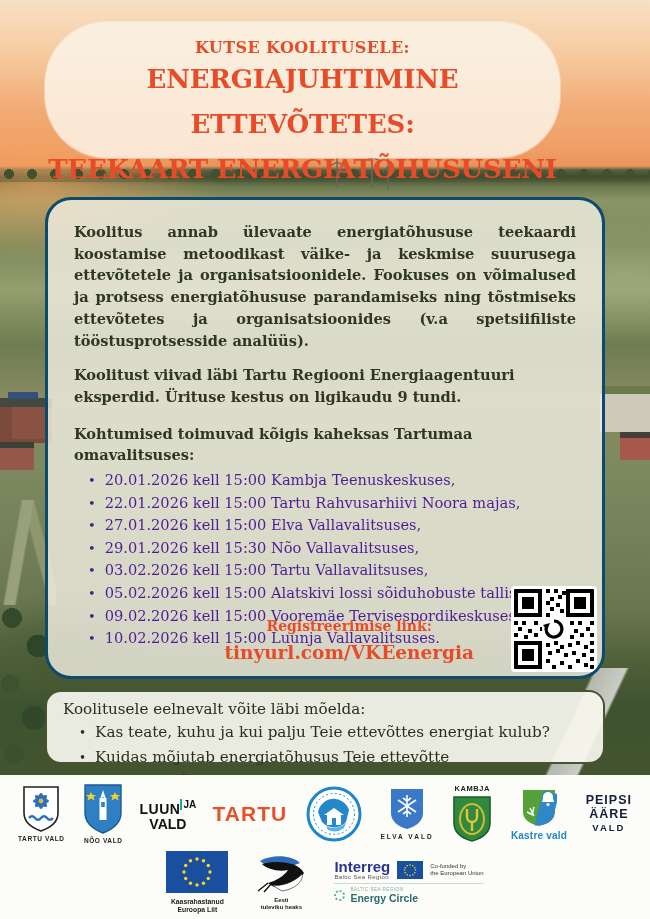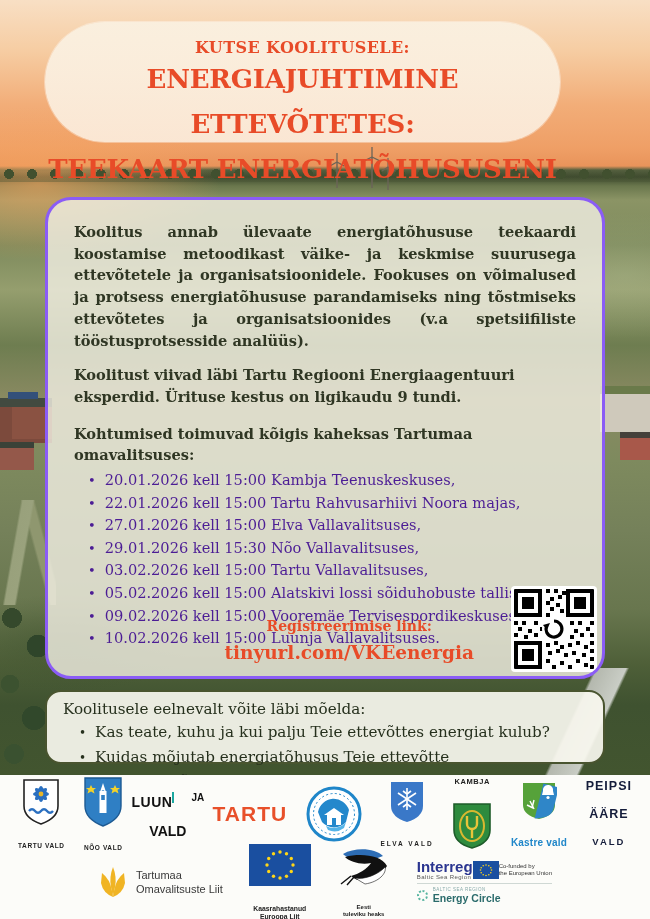--- a/index.html
+++ b/index.html
@@ -35,29 +35,29 @@
   .trees-left{left:0;top:598px;width:56px;height:178px;
     background:radial-gradient(circle 14px at 12px 20px,#35492c 70%,transparent 72%),
                radial-gradient(circle 16px at 38px 48px,#2f452a 70%,transparent 72%),
                radial-gradient(circle 13px at 10px 86px,#3c5230 70%,transparent 72%),
                radial-gradient(circle 17px at 34px 120px,#31482b 70%,transparent 72%),
                radial-gradient(circle 14px at 14px 156px,#3a5130 70%,transparent 72%);}
   .road-br{right:0;top:668px;width:110px;height:107px;
     background:linear-gradient(115deg,transparent 34%,#b4b8ae 36%,#c9cdc5 54%,transparent 56%);}
 
   
-  .header-card{position:absolute;left:45px;top:22px;width:515px;height:120px;z-index:2;
+  .header-card{position:absolute;left:45px;top:22px;width:515px;height:136px;z-index:2;
     border-radius:62px;background:linear-gradient(180deg,rgba(250,240,224,.95),rgba(252,240,226,.88));
     box-shadow:0 0 0 1px rgba(255,255,255,.35);text-align:center;color:#e84b28;}
   .kicker{margin-top:16px;font-size:16px;font-weight:bold;letter-spacing:.4px;}
   .title{font-size:26px;font-weight:bold;line-height:45px;letter-spacing:-.2px;}
 
   
   .main-card{position:absolute;left:45px;top:197px;width:560px;height:482px;z-index:2;box-sizing:border-box;
-    border:3px solid #8b5cf6;border-radius:26px;background:rgba(240,238,226,.82);
+    border:3px solid #0c4a6e;border-radius:26px;background:rgba(240,238,226,.82);
     padding:21px 26px 0 26px;color:#2f3623;overflow:hidden;}
   .main-card p{margin:0;font-size:14.6px;font-weight:bold;line-height:21.7px;}
   .p1{text-align:justify;}
   .p2{margin-top:13px !important;}
   .sched-head{margin-top:15px !important;}
   ul.sched{margin:3px 0 0 0;padding:0 0 0 14px;list-style:none;}
   ul.sched li{font-size:14.6px;line-height:21.6px;color:#4c1d95;}
   ul.sched li::before{content:"•";margin-right:9px;font-size:13px;}
   .free-note{margin-top:13px;font-size:14.8px;color:#2f3623;}
   .fn-a{font-weight:600;} .fn-b{font-weight:bold;}
@@ -75,36 +75,36 @@
   ul.qs li{font-size:15.2px;line-height:23.5px;}
   ul.qs li::before{content:"•";margin-right:9px;font-size:12px;}
 
   
   .footer{position:absolute;left:0;top:775px;width:650px;height:144px;z-index:2;background:#fcfcf9;
     font-family:"Liberation Sans",sans-serif;}
   .lrow1{position:absolute;top:6px;left:0;width:650px;height:66px;display:flex;align-items:center;
     justify-content:space-between;padding:0 18px;box-sizing:border-box;}
   .lrow2{position:absolute;top:74px;left:0;width:650px;height:66px;display:flex;align-items:center;
     justify-content:center;gap:26px;}
-  .logo{display:flex;flex-direction:column;align-items:center;gap:16px;}
+  .logo{display:flex;flex-direction:column;align-items:center;gap:2px;}
   .cap{font-size:6.5px;font-weight:bold;letter-spacing:.6px;color:#222;text-align:center;line-height:7.5px;}
   .tartu-word{font-family:"Liberation Sans",sans-serif;font-size:21px;font-weight:bold;color:#e8502a;letter-spacing:1px;}
   .luunja{font-family:"Liberation Sans",sans-serif;font-weight:bold;color:#111;line-height:13px;text-align:right;width:52px;}
   .luunja .l1{font-size:14px;letter-spacing:.5px;}
-  .luunja .sup{font-size:10px;vertical-align:6px;border-left:2px solid #1ba8a0;padding-left:17px;}
+  .luunja .sup{font-size:10px;vertical-align:6px;border-left:2px solid #1ba8a0;padding-left:1px;}
   .luunja .l2{font-size:14px;}
   .peipsi{color:#151d3b;text-align:center;line-height:12px;font-family:"Liberation Sans",sans-serif;}
   .peipsi .pl{font-size:12.5px;font-weight:bold;letter-spacing:1px;}
   .peipsi .pv{font-size:9.5px;font-weight:bold;letter-spacing:2px;}
   .kastre-cap{font-size:10px;font-weight:bold;color:#1f86c9;letter-spacing:.2px;}
   .tol{display:flex;align-items:center;gap:8px;}
   .tol-text{font-size:11px;color:#3a3a3a;line-height:14px;}
   .flagcap{font-size:6.8px;font-weight:bold;color:#222;text-align:center;line-height:8px;margin-top:3px;}
   .interreg-block{display:flex;flex-direction:column;gap:3px;}
-  .interreg-top{display:flex;align-items:center;}
+  .interreg-top{display:flex;align-items:center;gap:7px;}
   .interreg-name{font-size:15px;font-weight:bold;color:#2a3590;line-height:14px;font-family:"Liberation Sans",sans-serif;}
   .interreg-sub{font-size:6px;color:#555;letter-spacing:.4px;}
   .cofunded{font-size:6px;color:#333;line-height:7px;}
   .ec-row{display:flex;align-items:center;gap:5px;border-top:1px solid #cfd8d4;padding-top:3px;}
   .ec-dot{width:11px;height:11px;border-radius:50%;border:2px dotted #58b5a0;box-sizing:border-box;}
   .ec-text{display:flex;flex-direction:column;}
   .ec-sub{font-size:4.5px;color:#8aa;letter-spacing:.5px;}
   .ec-name{font-size:10.5px;color:#2a6b6b;font-weight:bold;}
   .swallow-cap{font-size:6px;font-weight:bold;color:#222;text-align:center;line-height:7.5px;margin-top:2px;}
 </style>
@@ -308,31 +308,20 @@
 
       <div class="logo peipsi">
         <div class="pl">PEIPSI</div>
         <div class="pl">ÄÄRE</div>
         <div class="pv">VALD</div>
       </div>
     </div>
 
     <div class="lrow2">
 
-      <div class="tol">
-        <svg width="30" height="34">
-          <path d="M15 2 q4 10 2 20 l-2 10 l-2 -10 q-2 -10 2 -20 z" fill="#f0b424"></path>
-          <path d="M4 8 q8 6 10 18 l1 6 q-10 -4 -12 -14 z" fill="#f0b424"></path>
-          <path d="M26 8 q-8 6 -10 18 l-1 6 q10 -4 12 -14 z" fill="#f0b424"></path>
-        </svg>
-        <div class="tol-text">
-          <div>Tartumaa</div>
-          <div>Omavalitsuste Liit</div>
-        </div>
-      </div>
 
       <div class="logo">
         <svg width="62" height="42">
           <rect x="0" y="0" width="62" height="42" fill="#1a4fa0"></rect>
           <g fill="#ffd617">
             <circle cx="31" cy="8" r="1.7"></circle>
               <circle cx="37.5" cy="9.7" r="1.7"></circle>
               <circle cx="42.3" cy="14.5" r="1.7"></circle>
             <circle cx="44" cy="21" r="1.7"></circle>
               <circle cx="42.3" cy="27.5" r="1.7"></circle>

